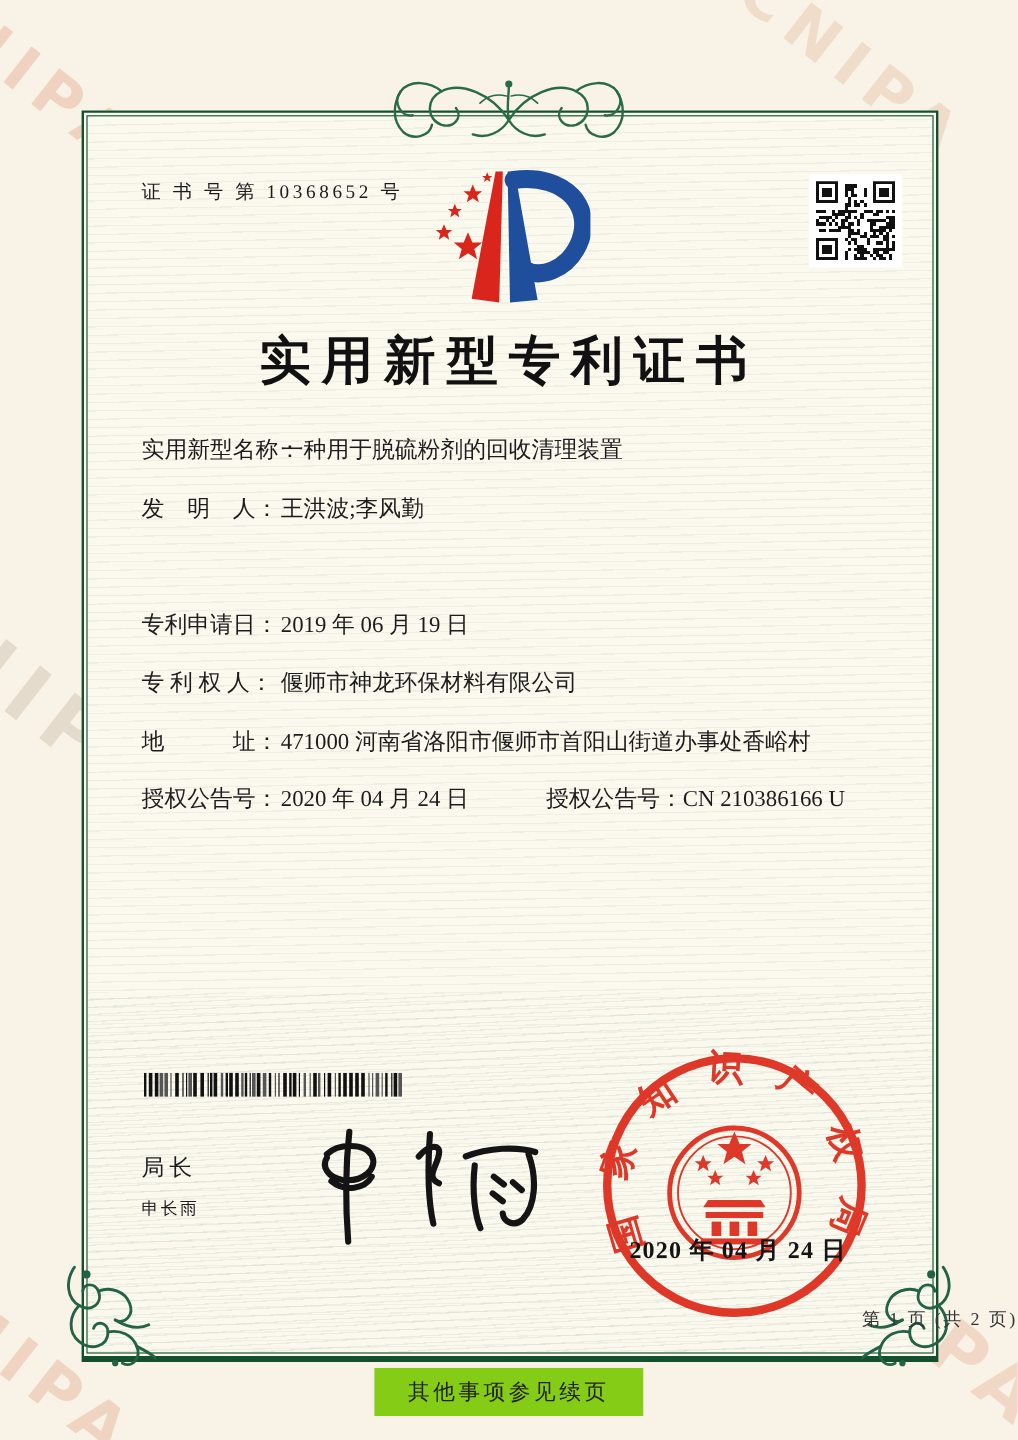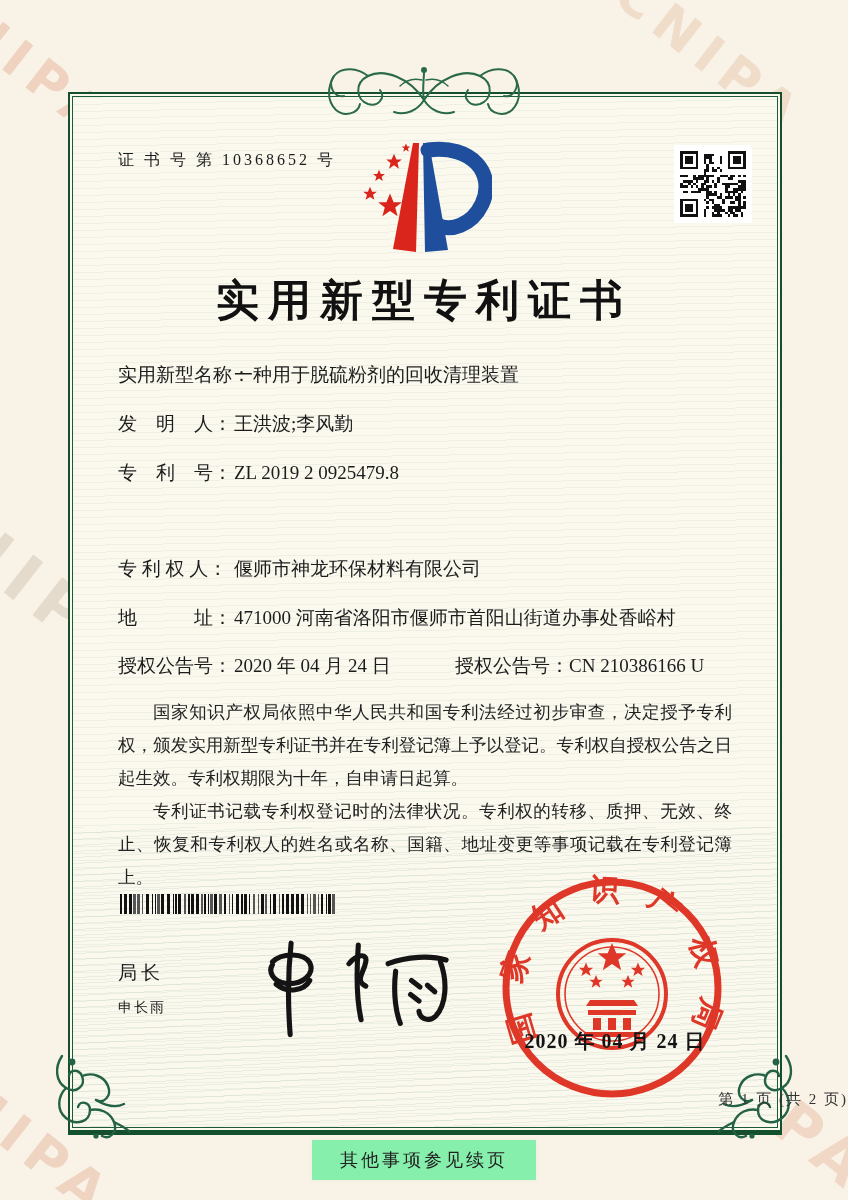--- a/index.html
+++ b/index.html
@@ -88,21 +88,21 @@
     position:absolute;left:512px;top:1028px;width:206px;text-align:center;
     font-size:20px;letter-spacing:1px;color:#141414;font-weight:600;
   }
 
   .page-info{
     position:absolute;left:0;width:100%;top:1090px;text-align:right;
     font-size:15px;letter-spacing:2px;color:#333;
   }
   .note{
     position:absolute;left:50%;transform:translateX(-50%);top:1140px;
-    background:#86efac;padding:8px 28px;font-size:18px;letter-spacing:3px;color:#222;
+    background:#84cc16;padding:8px 28px;font-size:18px;letter-spacing:3px;color:#222;
     box-shadow:0 0 4px rgba(0,0,0,.04);
   }
 </style>
 </head>
 <body>
 
 <div class="page">
 
   <div class="wm wm-tl">CNIPA</div>
   <div class="wm wm-tr">CNIPA</div>
@@ -381,40 +381,36 @@
   </div>
 
   <div class="title">实用新型专利证书</div>
 
   <div class="field-row" style="top:362px">
     <span class="flabel">实用新型名称：</span><span class="fvalue">一种用于脱硫粉剂的回收清理装置</span>
   </div>
   <div class="field-row" style="top:411px">
     <span class="flabel">发　明　人：</span><span class="fvalue">王洪波;李风勤</span>
   </div>
-  <div class="field-row" style="top:460px">
-    <span class="flabel">专　利　号：</span><span class="fvalue">ZL 2019 2 0925479.8</span>
+  <div class="field-row" style="top:508px">
+    <span class="flabel">专利申请日：</span><span class="fvalue">2019 年 06 月 19 日</span>
   </div>
   <div class="field-row" style="top:556px">
     <span class="flabel">专 利 权 人：</span><span class="fvalue">偃师市神龙环保材料有限公司</span>
   </div>
   <div class="field-row" style="top:605px">
     <span class="flabel">地　　　址：</span><span class="fvalue">471000 河南省洛阳市偃师市首阳山街道办事处香峪村</span>
   </div>
   <div class="field-row" style="top:653px">
     <span class="flabel">授权公告号：</span><span class="fvalue">2020 年 04 月 24 日</span>
     <span class="grant-no-pair">
       <span>授权公告号：</span><span>CN 210386166 U</span>
     </span>
   </div>
 
-  <div class="body-text">
-    <p>国家知识产权局依照中华人民共和国专利法经过初步审查，决定授予专利权，颁发实用新型专利证书并在专利登记簿上予以登记。专利权自授权公告之日起生效。专利权期限为十年，自申请日起算。</p>
-    <p>专利证书记载专利权登记时的法律状况。专利权的转移、质押、无效、终止、恢复和专利权人的姓名或名称、国籍、地址变更等事项记载在专利登记簿上。</p>
-  </div>
 
   <svg class="barcode" id="barcode-svg" viewBox="0 0 215 20" preserveAspectRatio="none">
       <rect x="0" y="0" width="2" height="20" fill="#111"></rect>
       <rect x="4" y="0" width="3" height="20" fill="#111"></rect>
       <rect x="9" y="0" width="3" height="20" fill="#111"></rect>
       <rect x="13" y="0" width="3" height="20" fill="#555"></rect>
       <rect x="17" y="0" width="3" height="20" fill="#555"></rect>
       <rect x="22" y="0" width="1" height="20" fill="#555"></rect>
       <rect x="26" y="0" width="3" height="20" fill="#111"></rect>
       <rect x="32" y="0" width="1" height="20" fill="#111"></rect>

